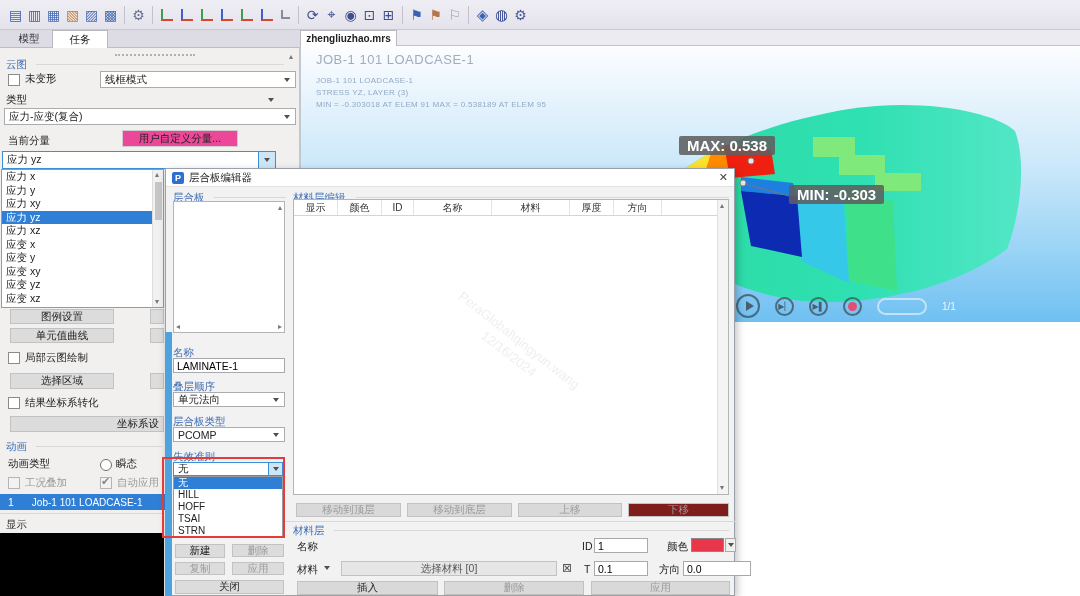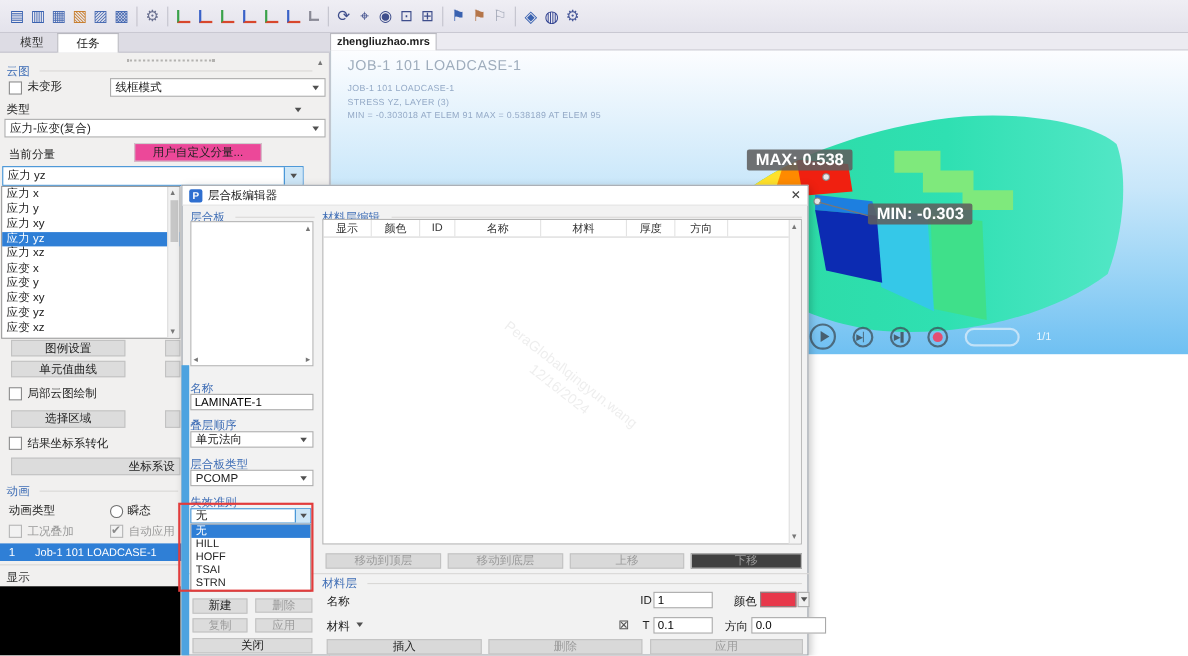--- a/index.html
+++ b/index.html
@@ -332,37 +332,38 @@
       </div>
       <div class="wmark" style="left:90px;top:130px;width:260px">
         <div>PeraGlobal\qingyun.wang</div>
         <div>12/16/2024</div>
       </div>
     </div>
 
     <div class="rel btn dis" style="left:130px;top:334px;width:105px;height:14px;background:#d9d9d9">移动到顶层</div>
     <div class="rel btn dis" style="left:241px;top:334px;width:105px;height:14px;background:#d9d9d9">移动到底层</div>
     <div class="rel btn dis" style="left:352px;top:334px;width:104px;height:14px;background:#d9d9d9">上移</div>
-    <div class="rel btn dis" style="left:462px;top:334px;width:101px;height:14px;background:#404040">下移</div>
+    <div class="rel btn dis" style="left:462px;top:334px;width:101px;height:14px;background:#7f1d1d">下移</div>
 
     <div class="rel sline" style="left:0;top:352px;width:570px"></div>
     <span class="rel blue-lbl" style="left:127px;top:355px">材料层</span>
     <div class="rel sline" style="left:168px;top:361px;width:395px"></div>
 
     <span class="rel" style="left:131px;top:371px">名称</span>
     <span class="rel" style="left:416px;top:371px">ID</span>
     <input class="rel input" style="left: 428px; top: 369px; width: 54px; height: 15px;" value="1">
     <span class="rel" style="left:501px;top:371px">颜色</span>
     <div class="rel" style="left:525px;top:369px;width:33px;height:14px;background:#e8374a;border:1px solid #888"></div>
     <div class="rel" style="left:559px;top:369px;width:11px;height:14px;border:1px solid #aaa;background:#f0f0f0">
         <span class="car" style="right:1px"></span>
       </div>
 
     <span class="rel" style="left:131px;top:394px">材料</span>
     <span class="rel car" style="left:158px;top:399px;right:auto"></span>
+    <div class="rel btn" style="left:175px;top:392px;width:216px;height:15px;background:#e6e6e6;color:#555">选择材料 [0]</div>
     <span class="rel" style="left:396px;top:392px;font-size:12px;color:#555">⊠</span>
     <span class="rel" style="left:418px;top:394px">T</span>
     <input class="rel input" style="left: 428px; top: 392px; width: 54px; height: 15px;" value="0.1">
     <span class="rel" style="left:493px;top:394px">方向</span>
     <input class="rel input" style="left: 517px; top: 392px; width: 68px; height: 15px;" value="0.0">
 
     <div class="rel btn" style="left:131px;top:412px;width:141px;height:14px;background:#d9d9d9">插入</div>
     <div class="rel btn dis" style="left:278px;top:412px;width:140px;height:14px;background:#d9d9d9">删除</div>
     <div class="rel btn dis" style="left:425px;top:412px;width:139px;height:14px;background:#d9d9d9">应用</div>
   </div>

